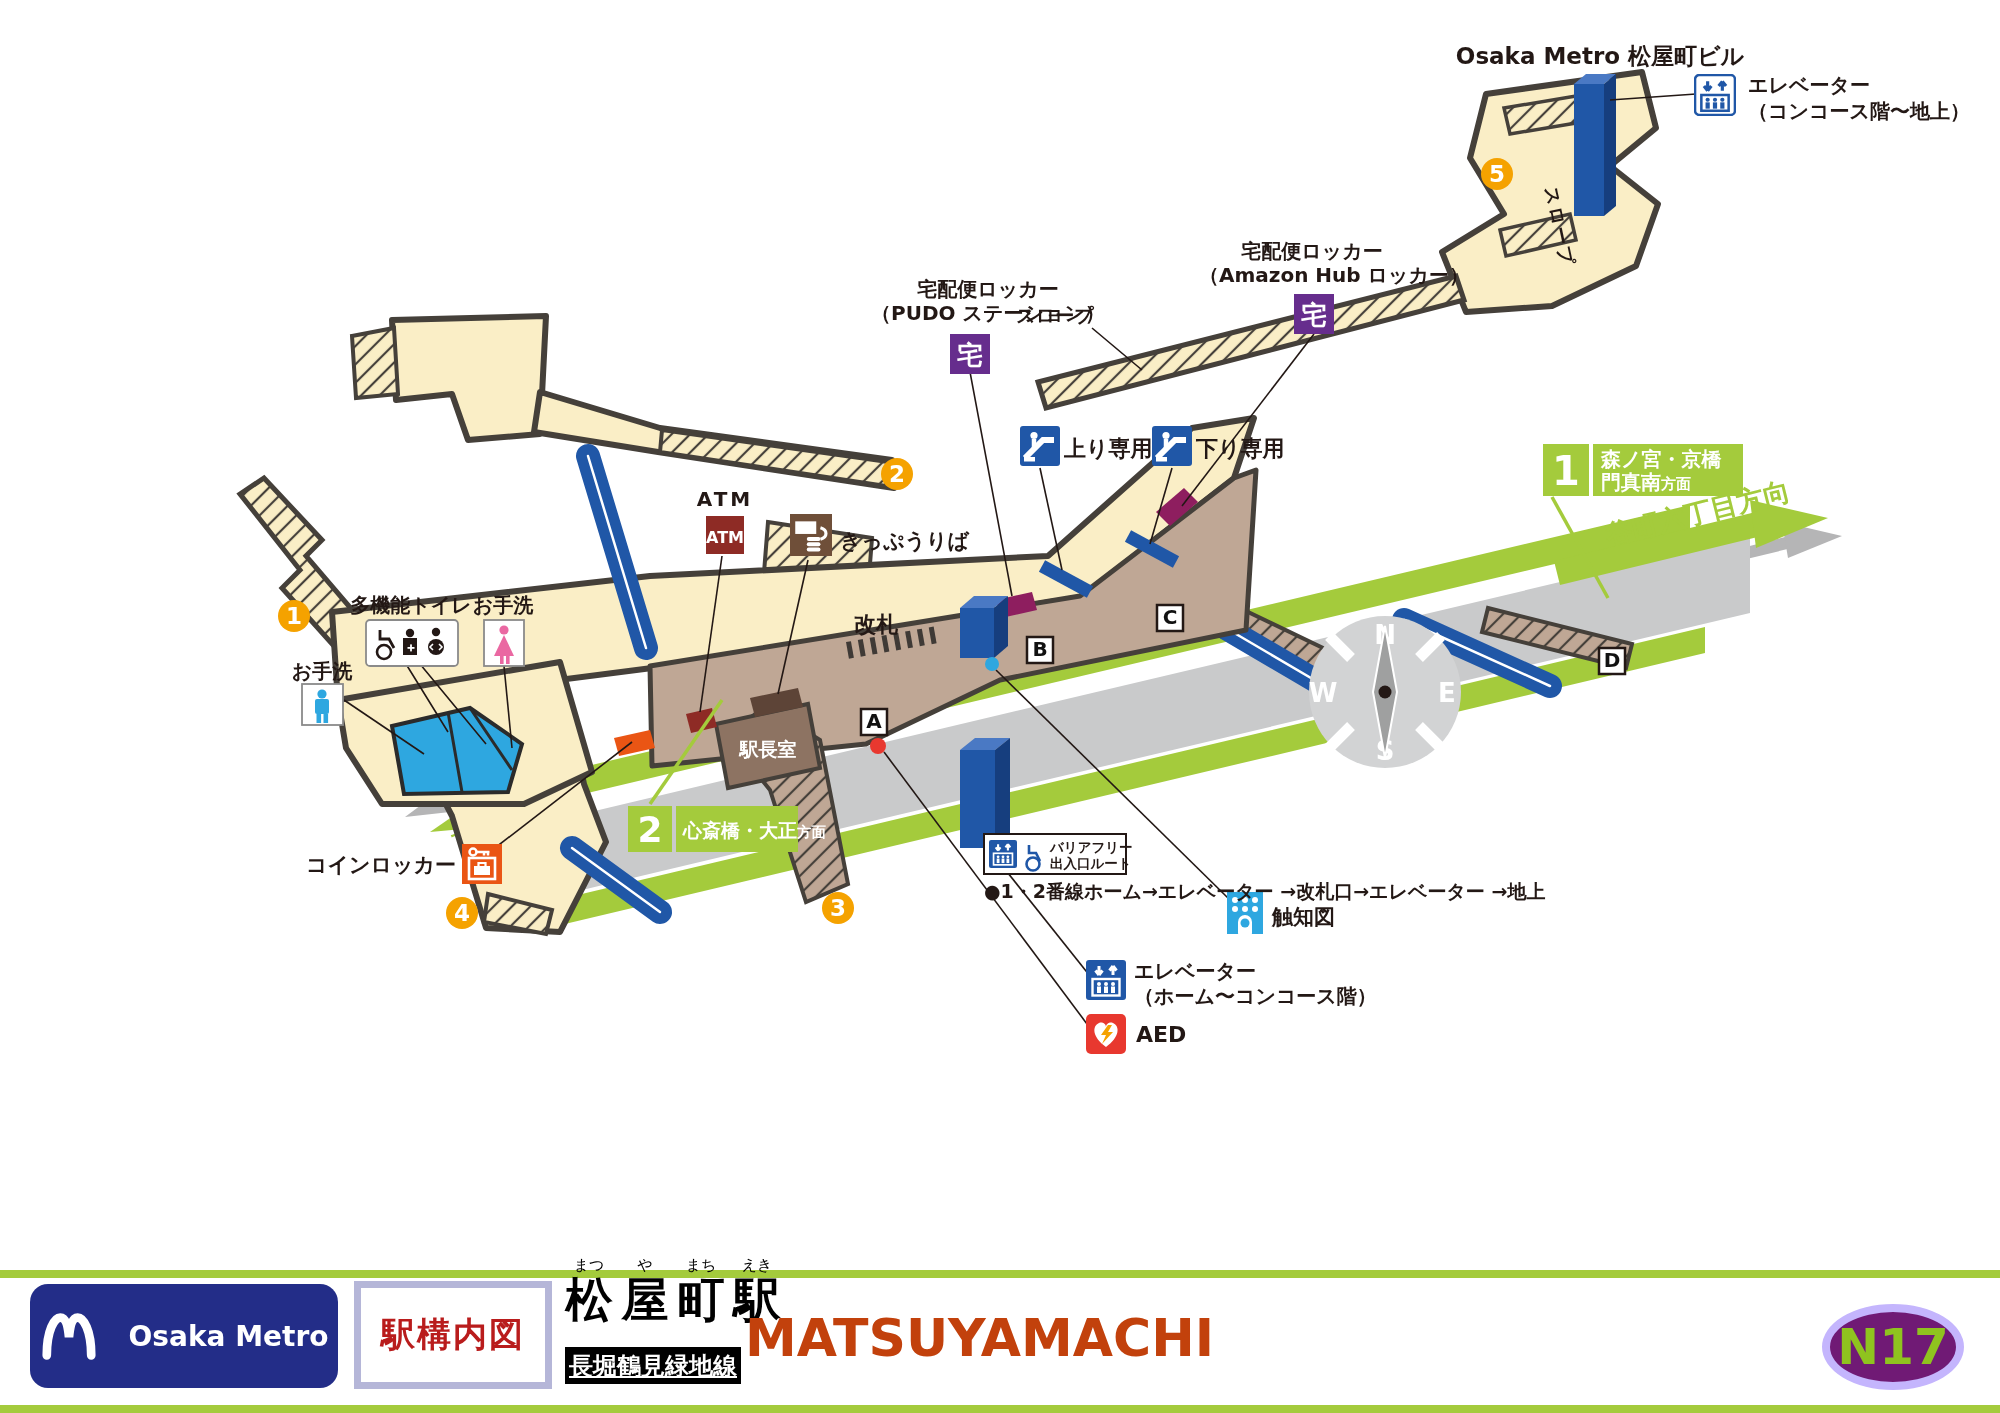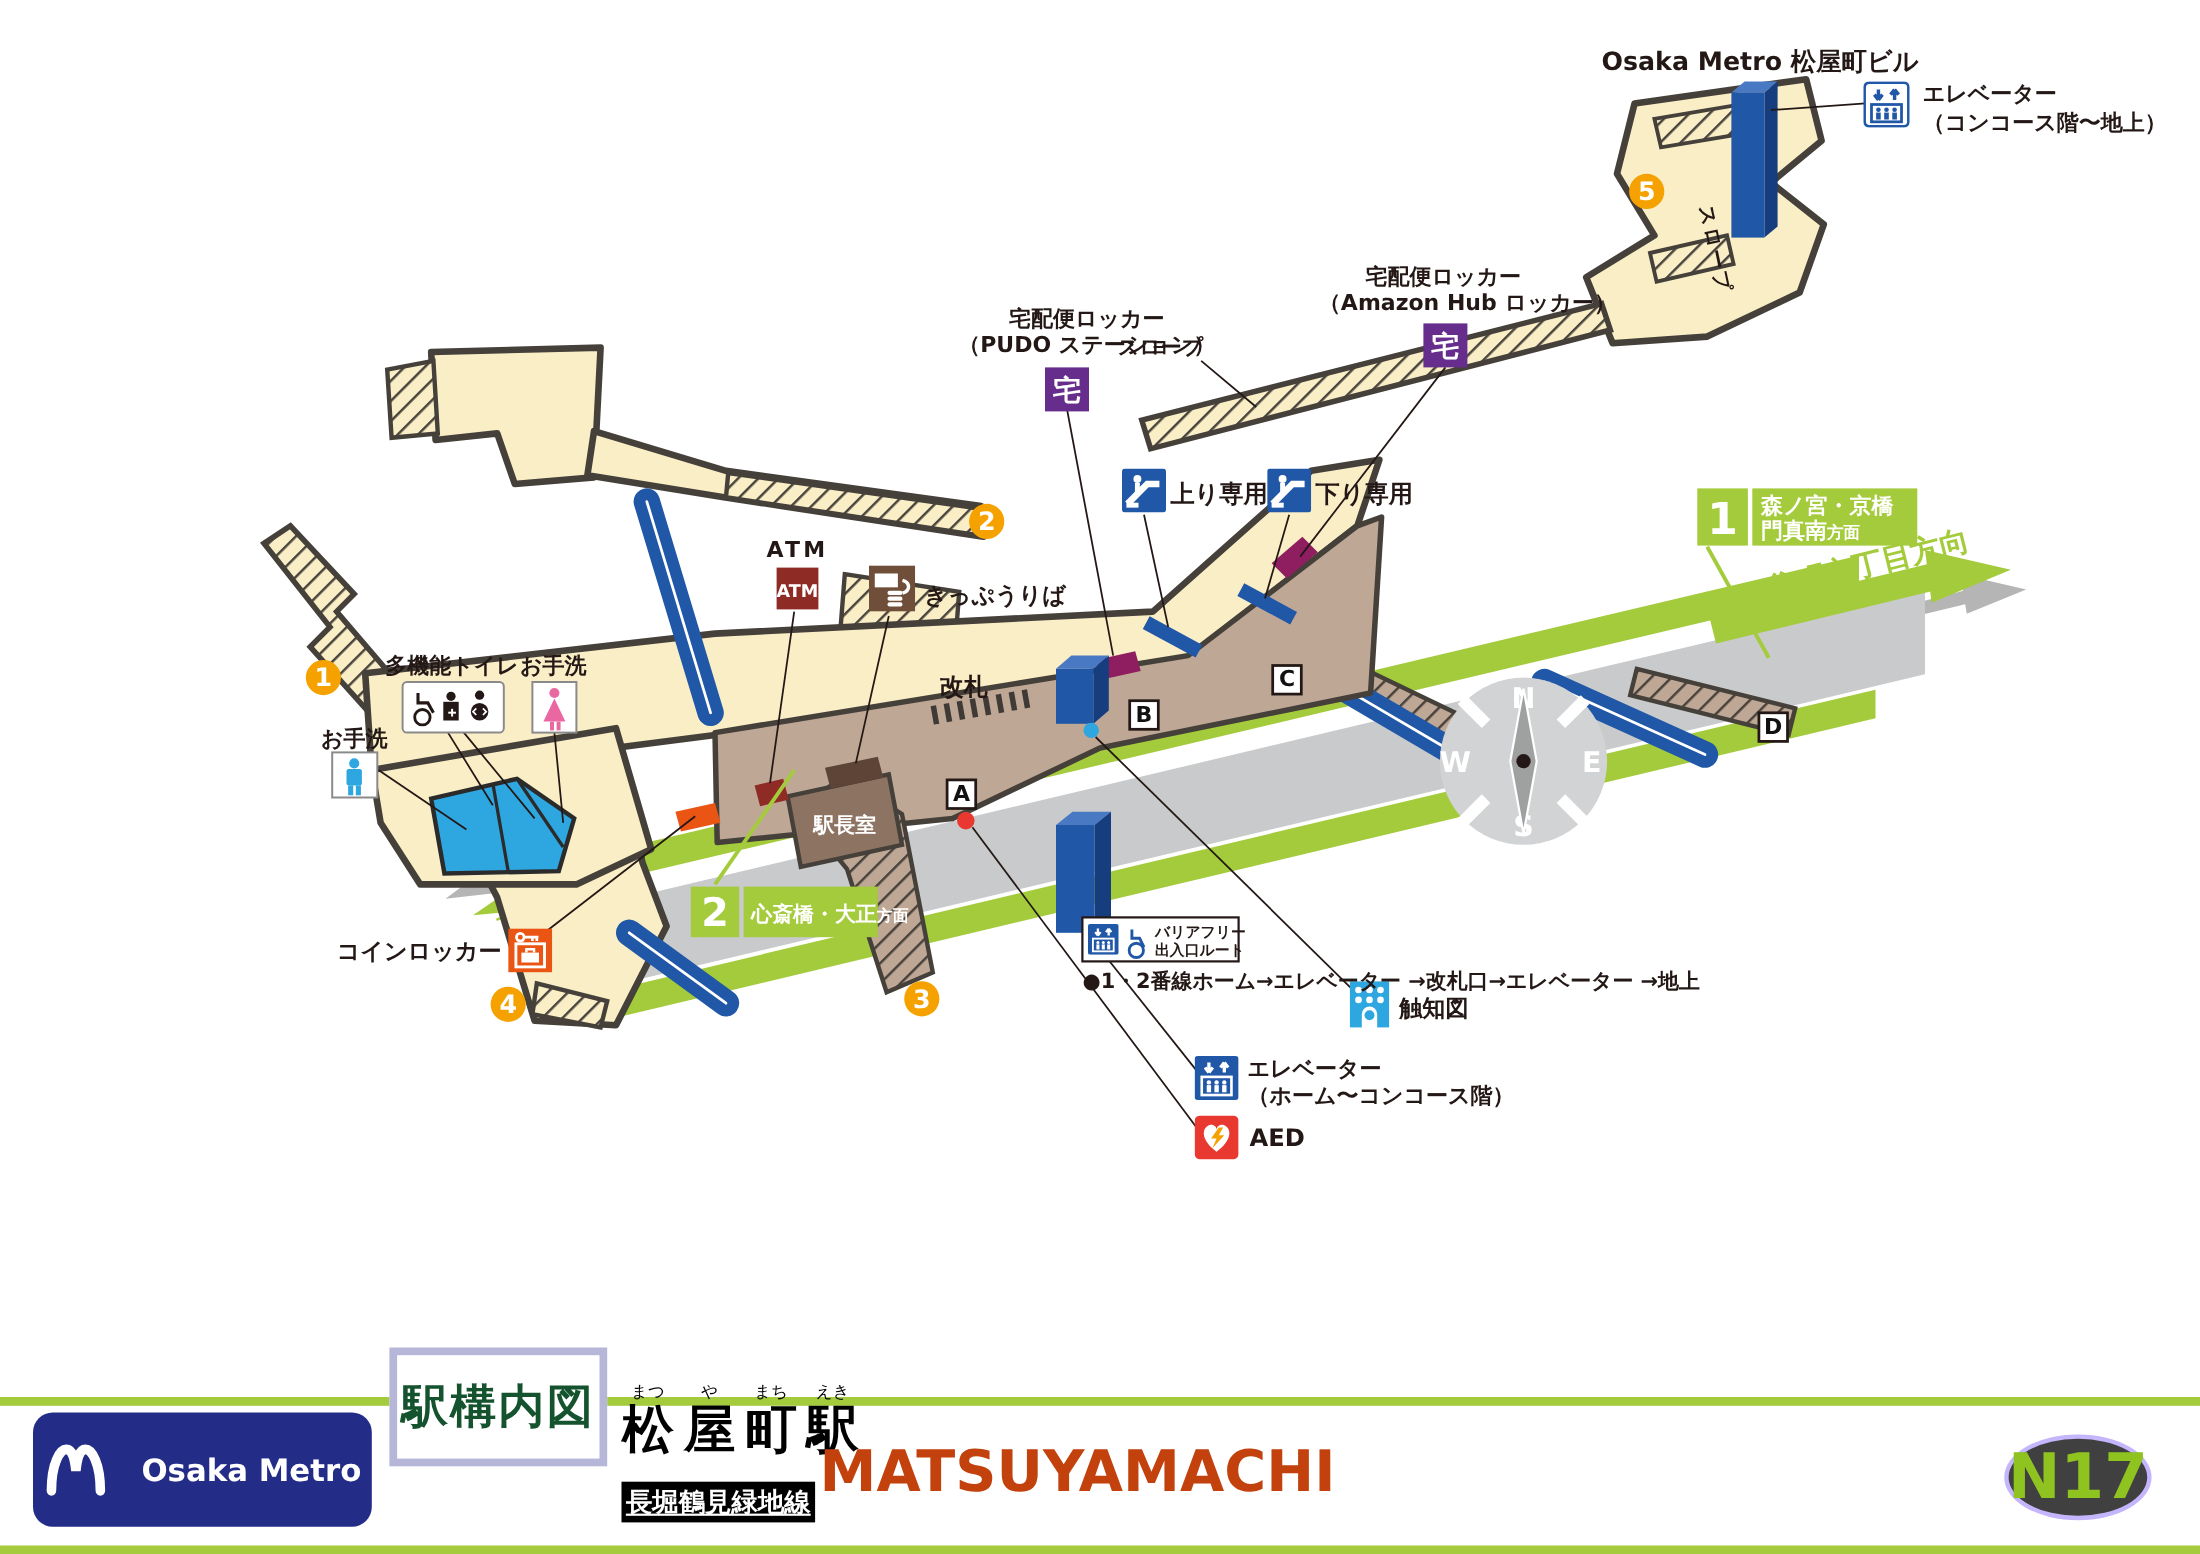--- a/index.html
+++ b/index.html
@@ -17,33 +17,33 @@
   .wbox{fill:#fff;stroke:#231815;stroke-width:2.5;}
   .cnum{fill:#fff;font-weight:bold;font-size:23px;text-anchor:middle;}
   .letter{font-weight:bold;font-size:20px;text-anchor:middle;fill:#111;}
   .green{fill:#a4cb3c;}
   .gtxt{fill:#a4cb3c;font-weight:bold;}
   
   .rule{position:absolute;left:0;width:2000px;height:8px;background:#a4cb3c;}
   .logo{position:absolute;left:30px;top:1284px;width:308px;height:104px;background:#232d88;
         border-radius:18px;display:flex;align-items:center;justify-content:center;gap:12px;}
   .logo span{color:#fff;font-weight:bold;font-size:28px;margin-left:19px;}
-  .maptype{position:absolute;left:354px;top:1225px;width:184px;height:94px;background:#fff;
+  .maptype{position:absolute;left:354px;top:1281px;width:184px;height:94px;background:#fff;
         border:7px solid #b5b6d8;display:flex;align-items:center;justify-content:center;
-        font-size:42px;font-weight:bold;color:#14532d;letter-spacing:2px;}
+        font-size:34px;font-weight:bold;color:#b91c1c;letter-spacing:2px;}
   .stn{position:absolute;left:563px;top:1256px;display:flex;gap:4px;}
   .stn .kj{width:52px;text-align:center;}
   .stn .kj .fu{display:block;font-size:15px;font-weight:normal;line-height:18px;}
   .stn .kj .kn{display:block;font-size:47px;font-weight:bold;line-height:52px;}
   .romaji{position:absolute;left:745px;top:1308px;font-size:52px;font-weight:900;color:#c2410c;}
   .linebox{position:absolute;left:565px;top:1347px;width:176px;height:37px;background:#000000;
         color:#fff;font-weight:bold;font-size:24px;display:flex;align-items:center;justify-content:center;text-decoration:underline;}
-  .stnnum{position:absolute;left:1822px;top:1304px;width:126px;height:70px;background:#404040;
-        border:4px solid #c4b5fd;border-radius:50%;display:flex;align-items:center;justify-content:center;
-        font-size:57px;font-weight:bold;color:#8fc31f;}
+  .stnnum{position:absolute;left:1822px;top:1304px;width:126px;height:70px;background:#701a75;
+        border:8px solid #c4b5fd;border-radius:50%;display:flex;align-items:center;justify-content:center;
+        font-size:50px;font-weight:bold;color:#8fc31f;}
 </style>
 </head>
 <body>
 
 <svg width="2000" height="1268" viewBox="0 0 2000 1268">
   <defs>
     <pattern id="hc" width="13" height="13" patternUnits="userSpaceOnUse" patternTransform="rotate(45)">
       <rect width="13" height="13" fill="#faeec6"></rect>
         <line x1="2" y1="0" x2="2" y2="13" stroke="#45403a" stroke-width="2.2"></line>
     </pattern>

